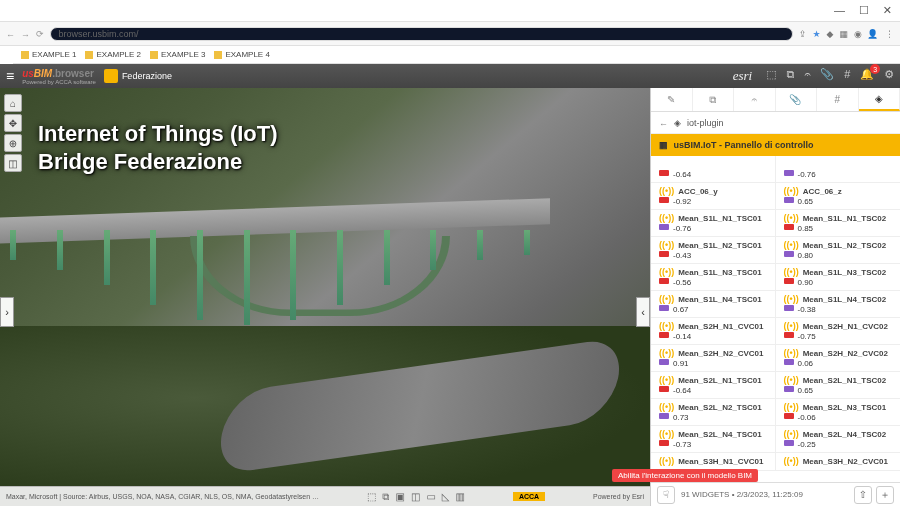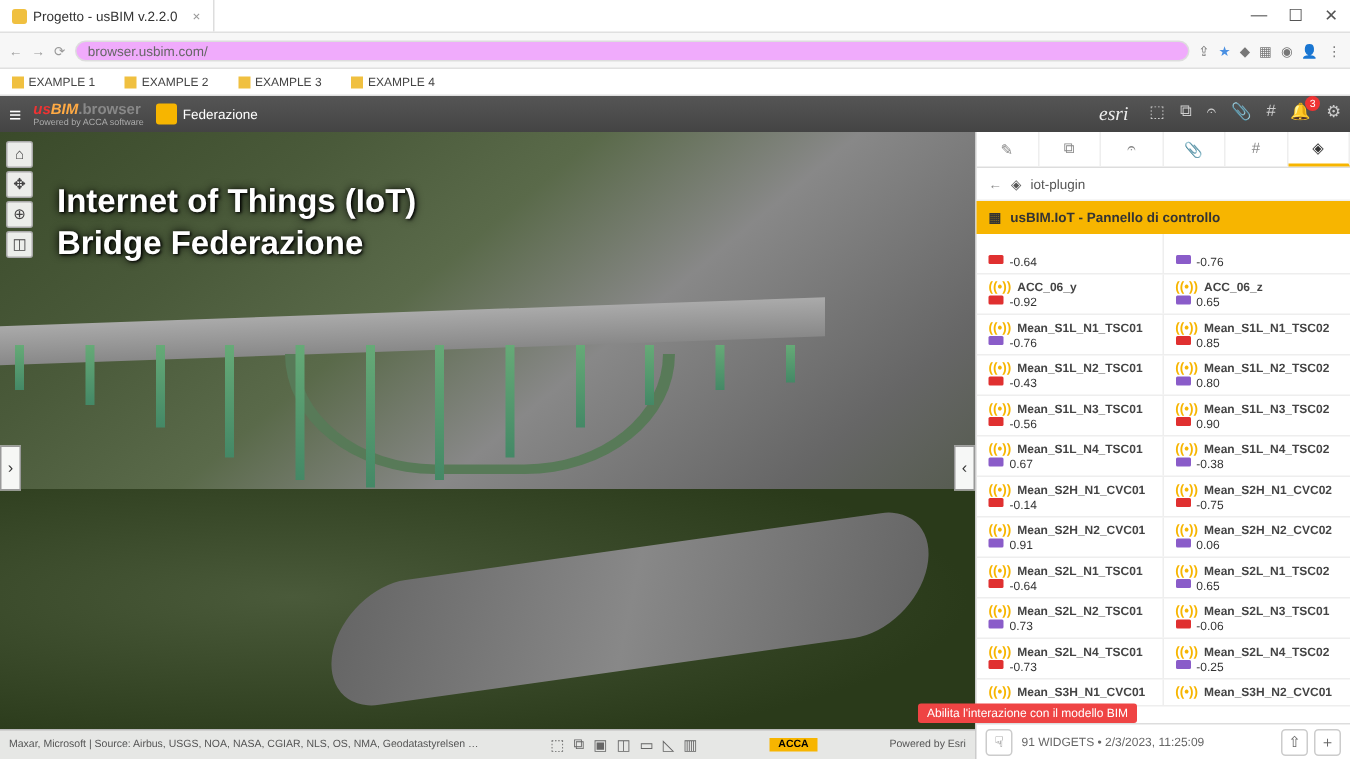--- a/index.html
+++ b/index.html
@@ -7,25 +7,25 @@
 
 
 .titlebar { height: 22px; display: flex; align-items: center; background: #fff; border-bottom: 1px solid #e0e0e0; font-size: 9px; }
 .tab { display: flex; align-items: center; gap: 4px; padding: 0 8px; height: 100%; border-right: 1px solid #ddd; }
 .tab-icon { width: 10px; height: 10px; background: #f0c040; border-radius: 2px; display: inline-block; }
 .win-controls { margin-left: auto; display: flex; gap: 14px; padding: 0 8px; font-size: 11px; color: #555; }
 .win-controls span { cursor: pointer; }
 
 .addrbar { height: 24px; display: flex; align-items: center; gap: 6px; padding: 0 6px; background: #f7f7f7; border-bottom: 1px solid #e0e0e0; font-size: 9px; }
 .nav-btns { display: flex; gap: 6px; color: #999; }
-.url-box { flex: 1; background: #f0abfc; border: 1px solid #ddd; border-radius: 10px; padding: 1px 8px; font-size: 9px; color: #666; }
+.url-box { flex: 1; background: #0f172a; border: 1px solid #ddd; border-radius: 10px; padding: 1px 8px; font-size: 9px; color: #666; }
 .ext-icons { display: flex; gap: 6px; color: #777; align-items: center; }
 .ext-icons .star { color: #4a90e2; }
 
-.bmbar { height: 18px; display: flex; align-items: center; gap: 20px; padding: 0 8px; background: #fff; border-bottom: 1px solid #e0e0e0; font-size: 8px; color: #444; }
+.bmbar { height: 18px; display: flex; align-items: center; gap: 9px; padding: 0 8px; background: #fff; border-bottom: 1px solid #e0e0e0; font-size: 8px; color: #444; margin-left: 13px; }
 .bmbar .bm { display: flex; align-items: center; gap: 3px; }
 .bmbar .ico { width: 8px; height: 8px; background: #f0c040; }
 
 
 .apphdr { height: 24px; background: linear-gradient(#555,#444); display: flex; align-items: center; color: #fff; font-size: 10px; padding: 0 6px; gap: 8px; }
 .apphdr .menu { font-size: 14px; }
 .apphdr .logo { font-weight: 600; }
 .apphdr .logo .u { color: #e33; font-style: italic; }
 .apphdr .logo .s { color: #fa4; font-style: italic; }
 .apphdr .logo .b { color: #888; font-weight: 700; }
@@ -80,25 +80,20 @@
 .partial .s-top { visibility: hidden; }
 
 .panel-foot { height: 24px; border-top: 1px solid #ddd; display: flex; align-items: center; padding: 0 6px; gap: 6px; font-size: 8px; color: #666; }
 .panel-foot .fbtn { width: 18px; height: 18px; border: 1px solid #ccc; border-radius: 3px; display: flex; align-items: center; justify-content: center; font-size: 10px; }
 .tooltip { position: absolute; bottom: 24px; left: 612px; background: #ef4444; color: #fff; font-size: 8px; padding: 2px 6px; border-radius: 2px; }
 </style>
 </head>
 <body>
 
 <div class="titlebar">
-  <div class="tab">
-    <span class="tab-icon"></span>
-    <span>Progetto - usBIM v.2.2.0</span>
-    <span style="color:#999;margin-left:6px;">×</span>
-  </div>
   <div class="win-controls">
     <span>—</span>
     <span>☐</span>
     <span>✕</span>
   </div>
 </div>
 
 <div class="addrbar">
   <div class="nav-btns">
     <span>←</span>

